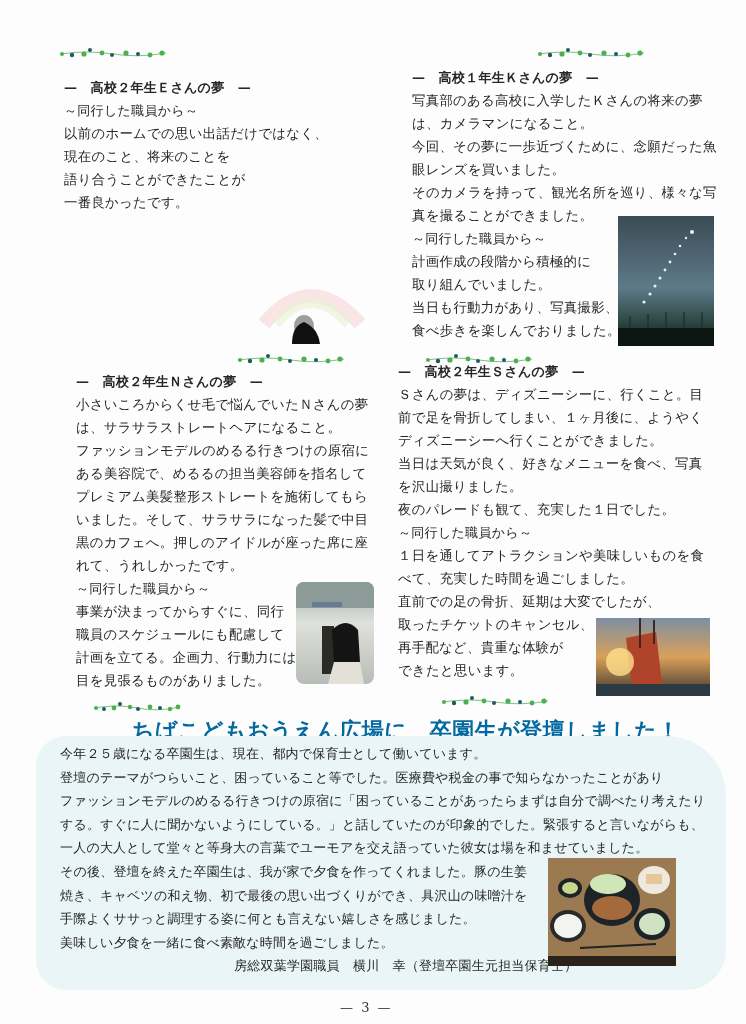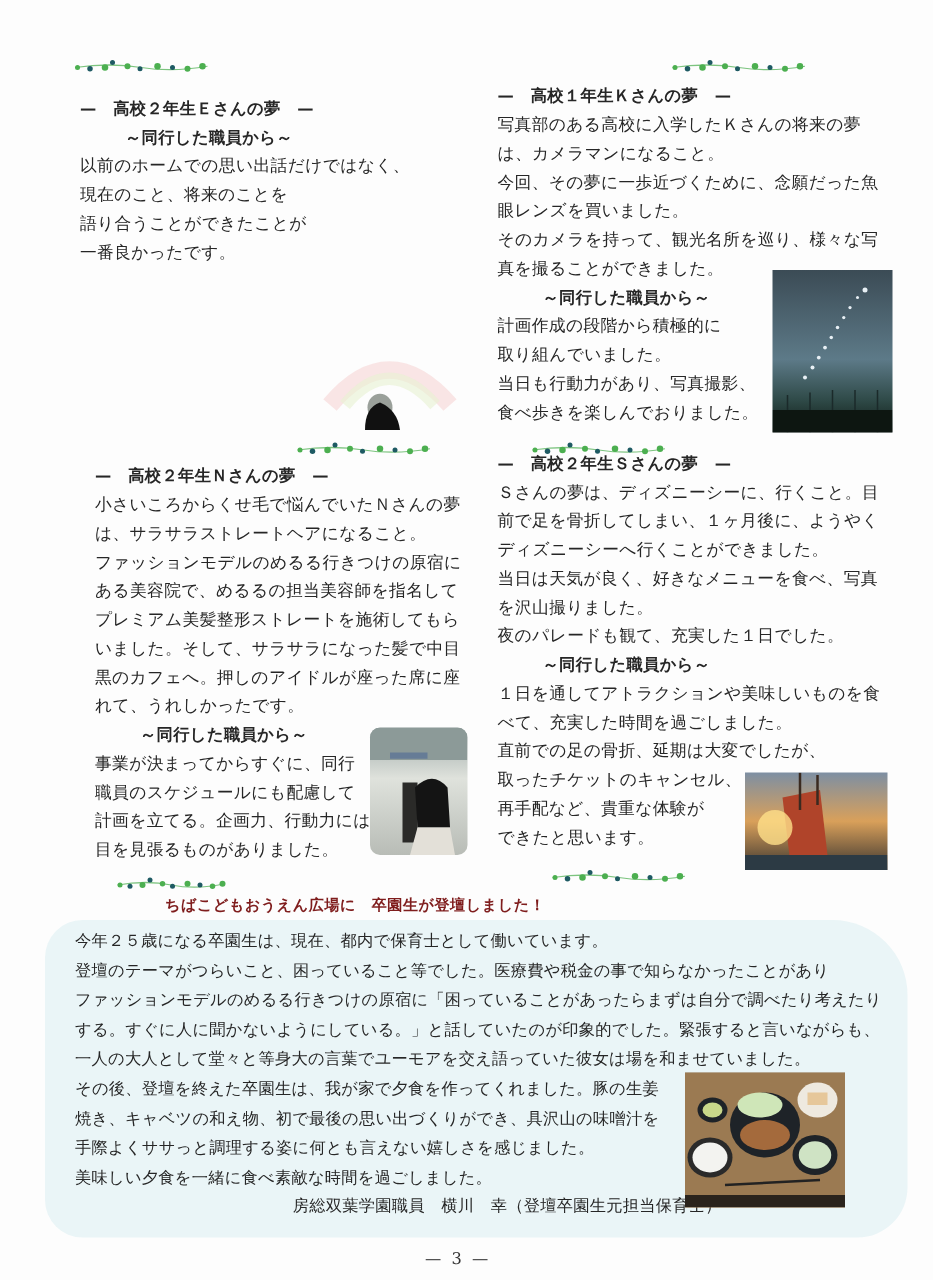--- a/index.html
+++ b/index.html
@@ -6,27 +6,27 @@
   body {
     width:746px; height:1024px; position:relative; overflow:hidden;
     background:#fdfdfd;
     font-family:"DejaVu Serif", "Liberation Serif", serif;
     color:#262626;
   }
   .vine { position:absolute; height:14px; }
   .vine svg { display:block; }
   .section { position:absolute; font-size:13.4px; line-height:23px; letter-spacing:0.3px; }
   .section .title { font-weight:bold; font-family:"DejaVu Sans", "Liberation Sans", sans-serif; font-size:13px; }
-  .section .staff { font-weight:bold; font-family:"DejaVu Sans", "Liberation Sans", sans-serif; font-size:13px;margin-left:36px; }
+  .section .staff { font-weight:normal; font-family:"DejaVu Sans", "Liberation Sans", sans-serif; font-size:13px; }
   .section p { margin:0; white-space:pre-line; }
   .photo { position:absolute; overflow:hidden; }
   .banner-title {
     position:absolute; left:132px; top:716px; width:480px;
     font-family:"DejaVu Sans", "Liberation Sans", sans-serif; font-weight:bold;
-    color:#7f1d1d; font-size:12px; letter-spacing:0.5px; white-space:pre;
+    color:#0369a1; font-size:22px; letter-spacing:0.5px; white-space:pre;
   }
   .bottom-panel {
     position:absolute; left:36px; top:736px; width:690px; height:254px;
     background:#eaf5f7; border-radius:30px 60px 40px 30px;
   }
   .bottom-text { position:absolute; left:60px; top:742px; font-size:13px; line-height:23.6px; letter-spacing:0.2px; }
   .bottom-text p { margin:0; white-space:pre; }
   .signature { padding-left:46px;text-align:center; }
   .page-num { position:absolute; left:340px; top:1000px; font-size:13px; letter-spacing:2px; color:#333; }
 </style>
@@ -134,21 +134,21 @@
 </div>
 <div class="photo" style="left:256px;top:278px;width:110px;height:66px;">
   <svg width="110" height="66">
     <path d="M8 46 Q55 -10 104 46" fill="none" stroke="#f7d6d6" stroke-width="14" opacity="0.6"></path>
     <path d="M20 46 Q55 4 92 46" fill="none" stroke="#e8f2d2" stroke-width="10" opacity="0.6"></path>
     <ellipse cx="48" cy="48" rx="10" ry="11" fill="#9aa09a"></ellipse>
     <path d="M36 66 Q36 48 48 44 Q62 50 64 66 Z" fill="#111"></path>
   </svg>
 </div>
 
-<div class="section" style="left:398px;top:66px;width:330px;">
+<div class="section" style="left:412px;top:66px;width:330px;">
   <div class="title">—　高校１年生Ｋさんの夢　—</div>
   <p>写真部のある高校に入学したＫさんの将来の夢
 は、カメラマンになること。
 今回、その夢に一歩近づくために、念願だった魚
 眼レンズを買いました。
 そのカメラを持って、観光名所を巡り、様々な写
 真を撮ることができました。</p>
   <div class="staff">～同行した職員から～</div>
   <p>計画作成の段階から積極的に
 取り組んでいました。

